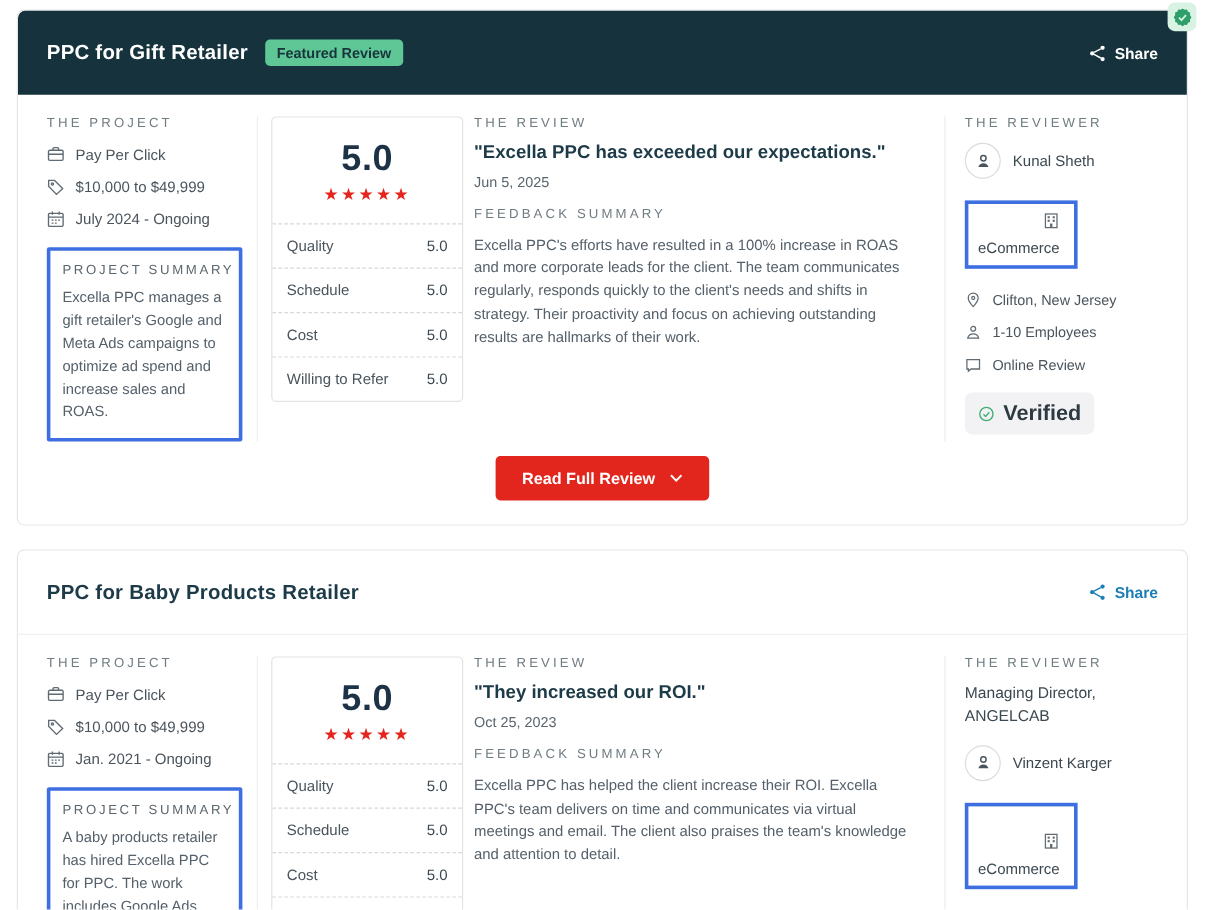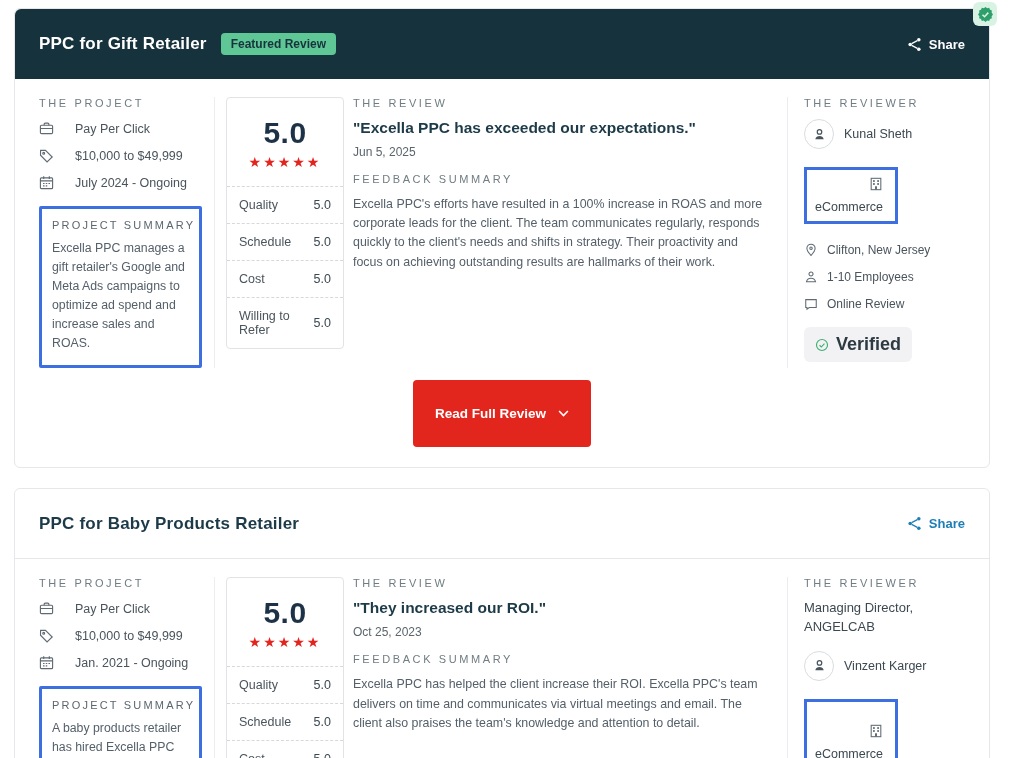--- a/index.html
+++ b/index.html
@@ -45,31 +45,31 @@
   .share svg { display: block; }
   .corner-badge {
     position: absolute; top: -7px; right: -8px;
     width: 24px; height: 24px;
     background: #d8f3e3; border-radius: 6px;
     display: flex; align-items: center; justify-content: center;
   }
   
   .card-body { display: flex; align-items: stretch; padding: 18px 24px 2px 24px; }
   .col-project { width: 176px; flex: none; padding-right: 12px; border-right: 1px solid #eeeeef; }
-  .col-rating  { width: 118px; flex: none; margin-left: 11px; }
+  .col-rating  { width: 160px; flex: none; margin-left: 11px; }
   .col-review  { flex: 1; padding: 0 20px 0 9px; }
   .col-reviewer{ width: 178px; flex: none; border-left: 1px solid #ececee; padding-left: 16px; }
 
   .section-heading {
     font-size: 11px; letter-spacing: 2.6px;
     color: #6f7c82; font-weight: 500;
     margin-bottom: 10px; white-space: nowrap;
   }
   
-  .proj-item { display: flex; align-items: center; gap: 21px; font-size: 12.5px; color: #4a545c; margin: 12px 0; }
+  .proj-item { display: flex; align-items: center; gap: 9px; font-size: 12.5px; color: #4a545c; margin: 12px 0; }
   .proj-item svg { flex: none; }
   .summary-box {
     border: 3px solid #3e6fe1; border-radius: 2px;
     padding: 10px 10px 12px 10px; margin-top: 16px;
   }
   .summary-box .section-heading { color: #5b666d; margin-bottom: 8px; letter-spacing: 2.2px; }
   .summary-text { font-size: 12.3px; line-height: 1.55; color: #55606a; }
   
   .rating-box { border: 1px solid #e3e3e5; border-radius: 4px; background:#fff; }
   .rating-top { text-align: center; padding: 18px 0 16px 0; }
@@ -107,21 +107,21 @@
     background: #f2f2f4; border-radius: 6px; padding: 7px 11px;
     font-size: 18px; font-weight: 600; color: #2d3a42;
     margin-top: 3px;
   }
   
   .button-row { display: flex; justify-content: center; padding: 10px 0 20px 0; }
   .read-btn {
     background: #e3261d; color: #ffffff; border: none; cursor: pointer;
     font-family: "Liberation Sans", sans-serif;
     font-size: 13.5px; font-weight: 700;
-    padding: 26px 22px; border-radius: 4px;
+    padding: 11px 22px; border-radius: 4px;
     display: inline-flex; align-items: center; gap: 12px;
   }
   .icon-gray { color: #5f6a72; }
 </style>
 </head>
 <body>
 
 <section class="card">
   <div class="corner-badge">
     <svg width="15" height="15" viewBox="0 0 16 16">

